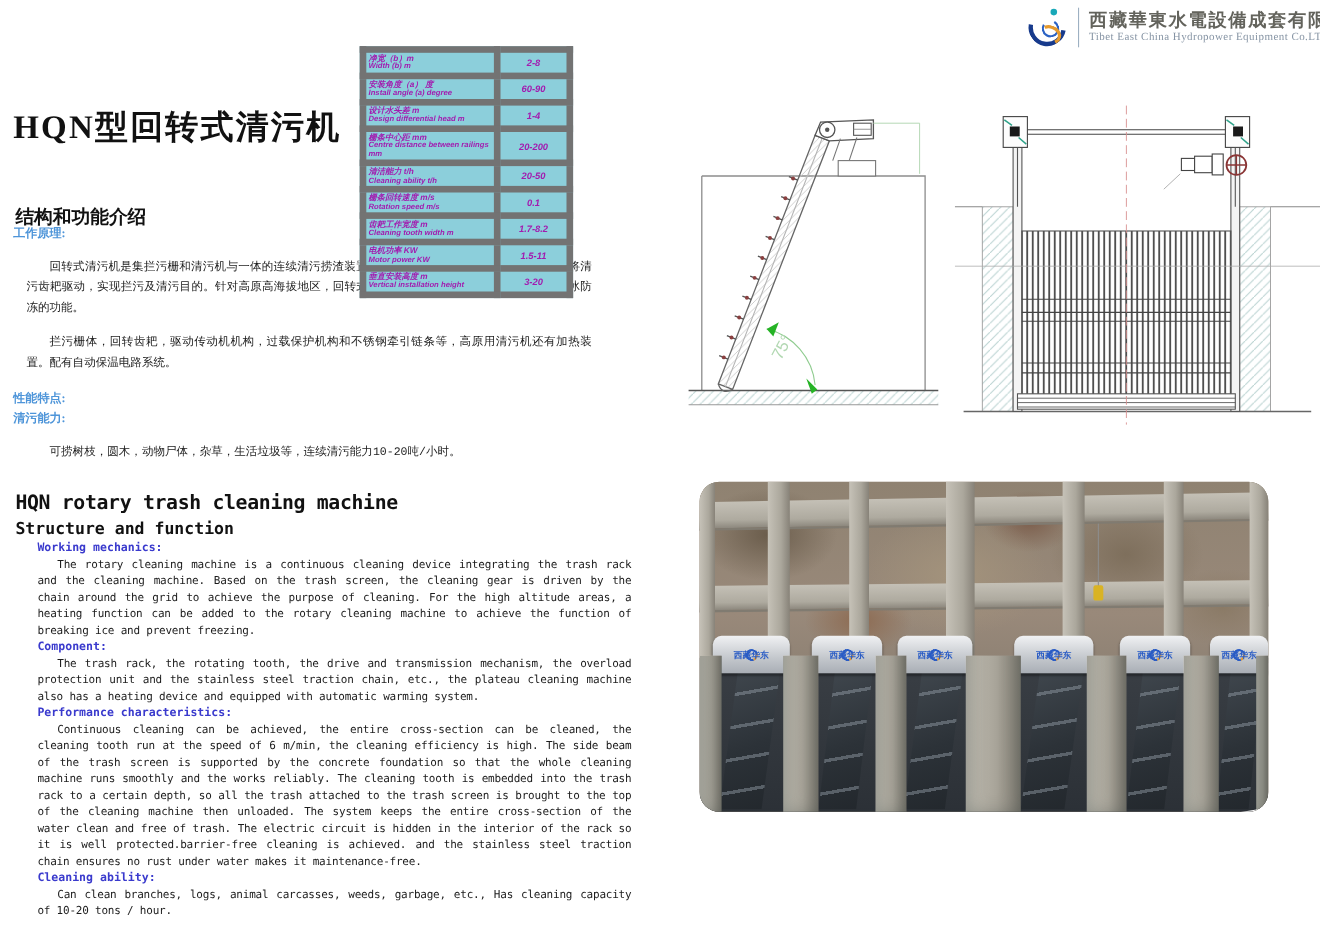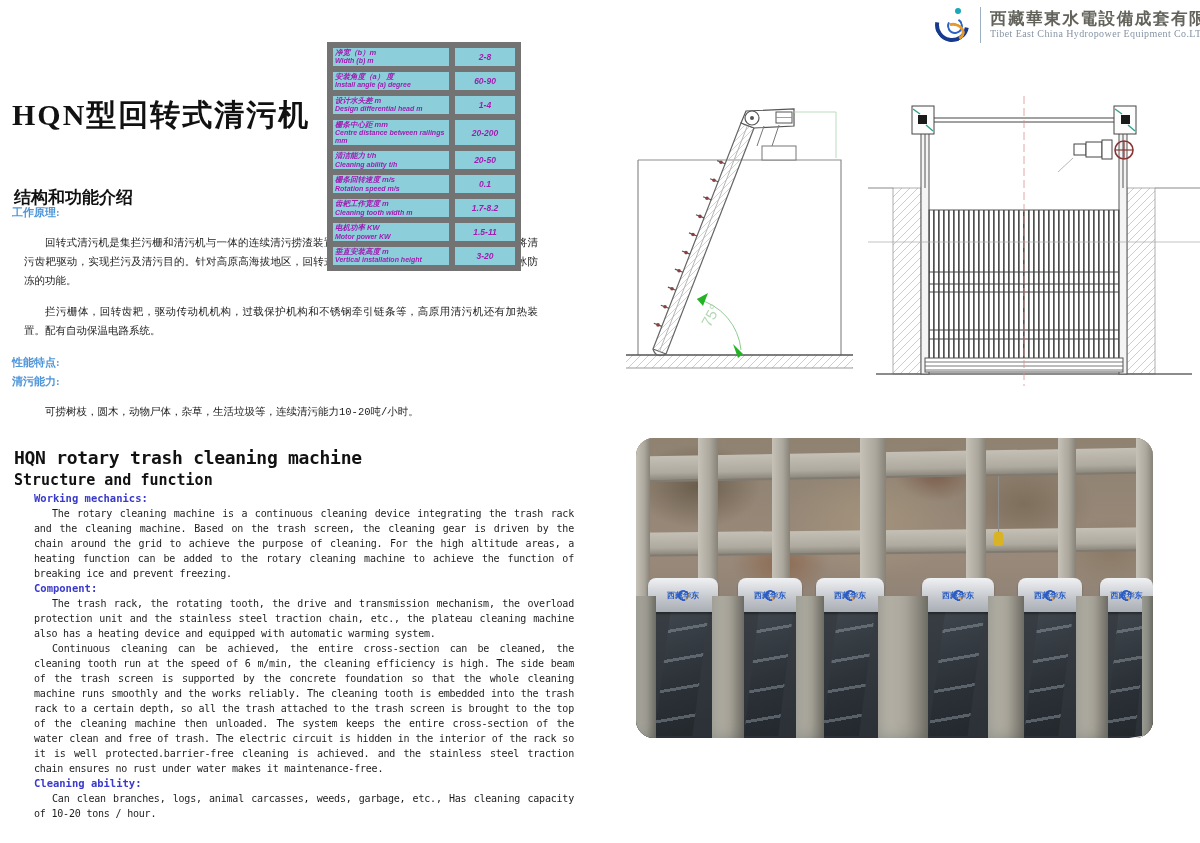--- a/index.html
+++ b/index.html
@@ -118,20 +118,21 @@
   </div>
 
   <div class="title-en">HQN rotary trash cleaning machine</div>
   <div class="subtitle-en">Structure and function</div>
 
   <div class="en-secs">
     <h4>Working mechanics:</h4>
     <p>The rotary cleaning machine is a continuous cleaning device integrating the trash rack and the cleaning machine. Based on the trash screen, the cleaning gear is driven by the chain around the grid to achieve the purpose of cleaning. For the high altitude areas, a heating function can be added to the rotary cleaning machine to achieve the function of breaking ice and prevent freezing.</p>
     <h4>Component:</h4>
     <p>The trash rack, the rotating tooth, the drive and transmission mechanism, the overload protection unit and the stainless steel traction chain, etc., the plateau cleaning machine also has a heating device and equipped with automatic warming system.</p>
+    <h4>Performance characteristics:</h4>
     <p>Continuous cleaning can be achieved, the entire cross-section can be cleaned, the cleaning tooth run at the speed of 6 m/min, the cleaning efficiency is high. The side beam of the trash screen is supported by the concrete foundation so that the whole cleaning machine runs smoothly and the works reliably. The cleaning tooth is embedded into the trash rack to a certain depth, so all the trash attached to the trash screen is brought to the top of the cleaning machine then unloaded. The system keeps the entire cross-section of the water clean and free of trash. The electric circuit is hidden in the interior of the rack so it is well protected.barrier-free cleaning is achieved. and the stainless steel traction chain ensures no rust under water makes it maintenance-free.</p>
     <h4>Cleaning ability:</h4>
     <p>Can clean branches, logs, animal carcasses, weeds, garbage, etc., Has cleaning capacity of 10-20 tons / hour.</p>
   </div>
 
   <table class="spec">
       <tbody>
     <tr>
           <td class="lbl">
             <div class="zh">净宽（b）m</div>

